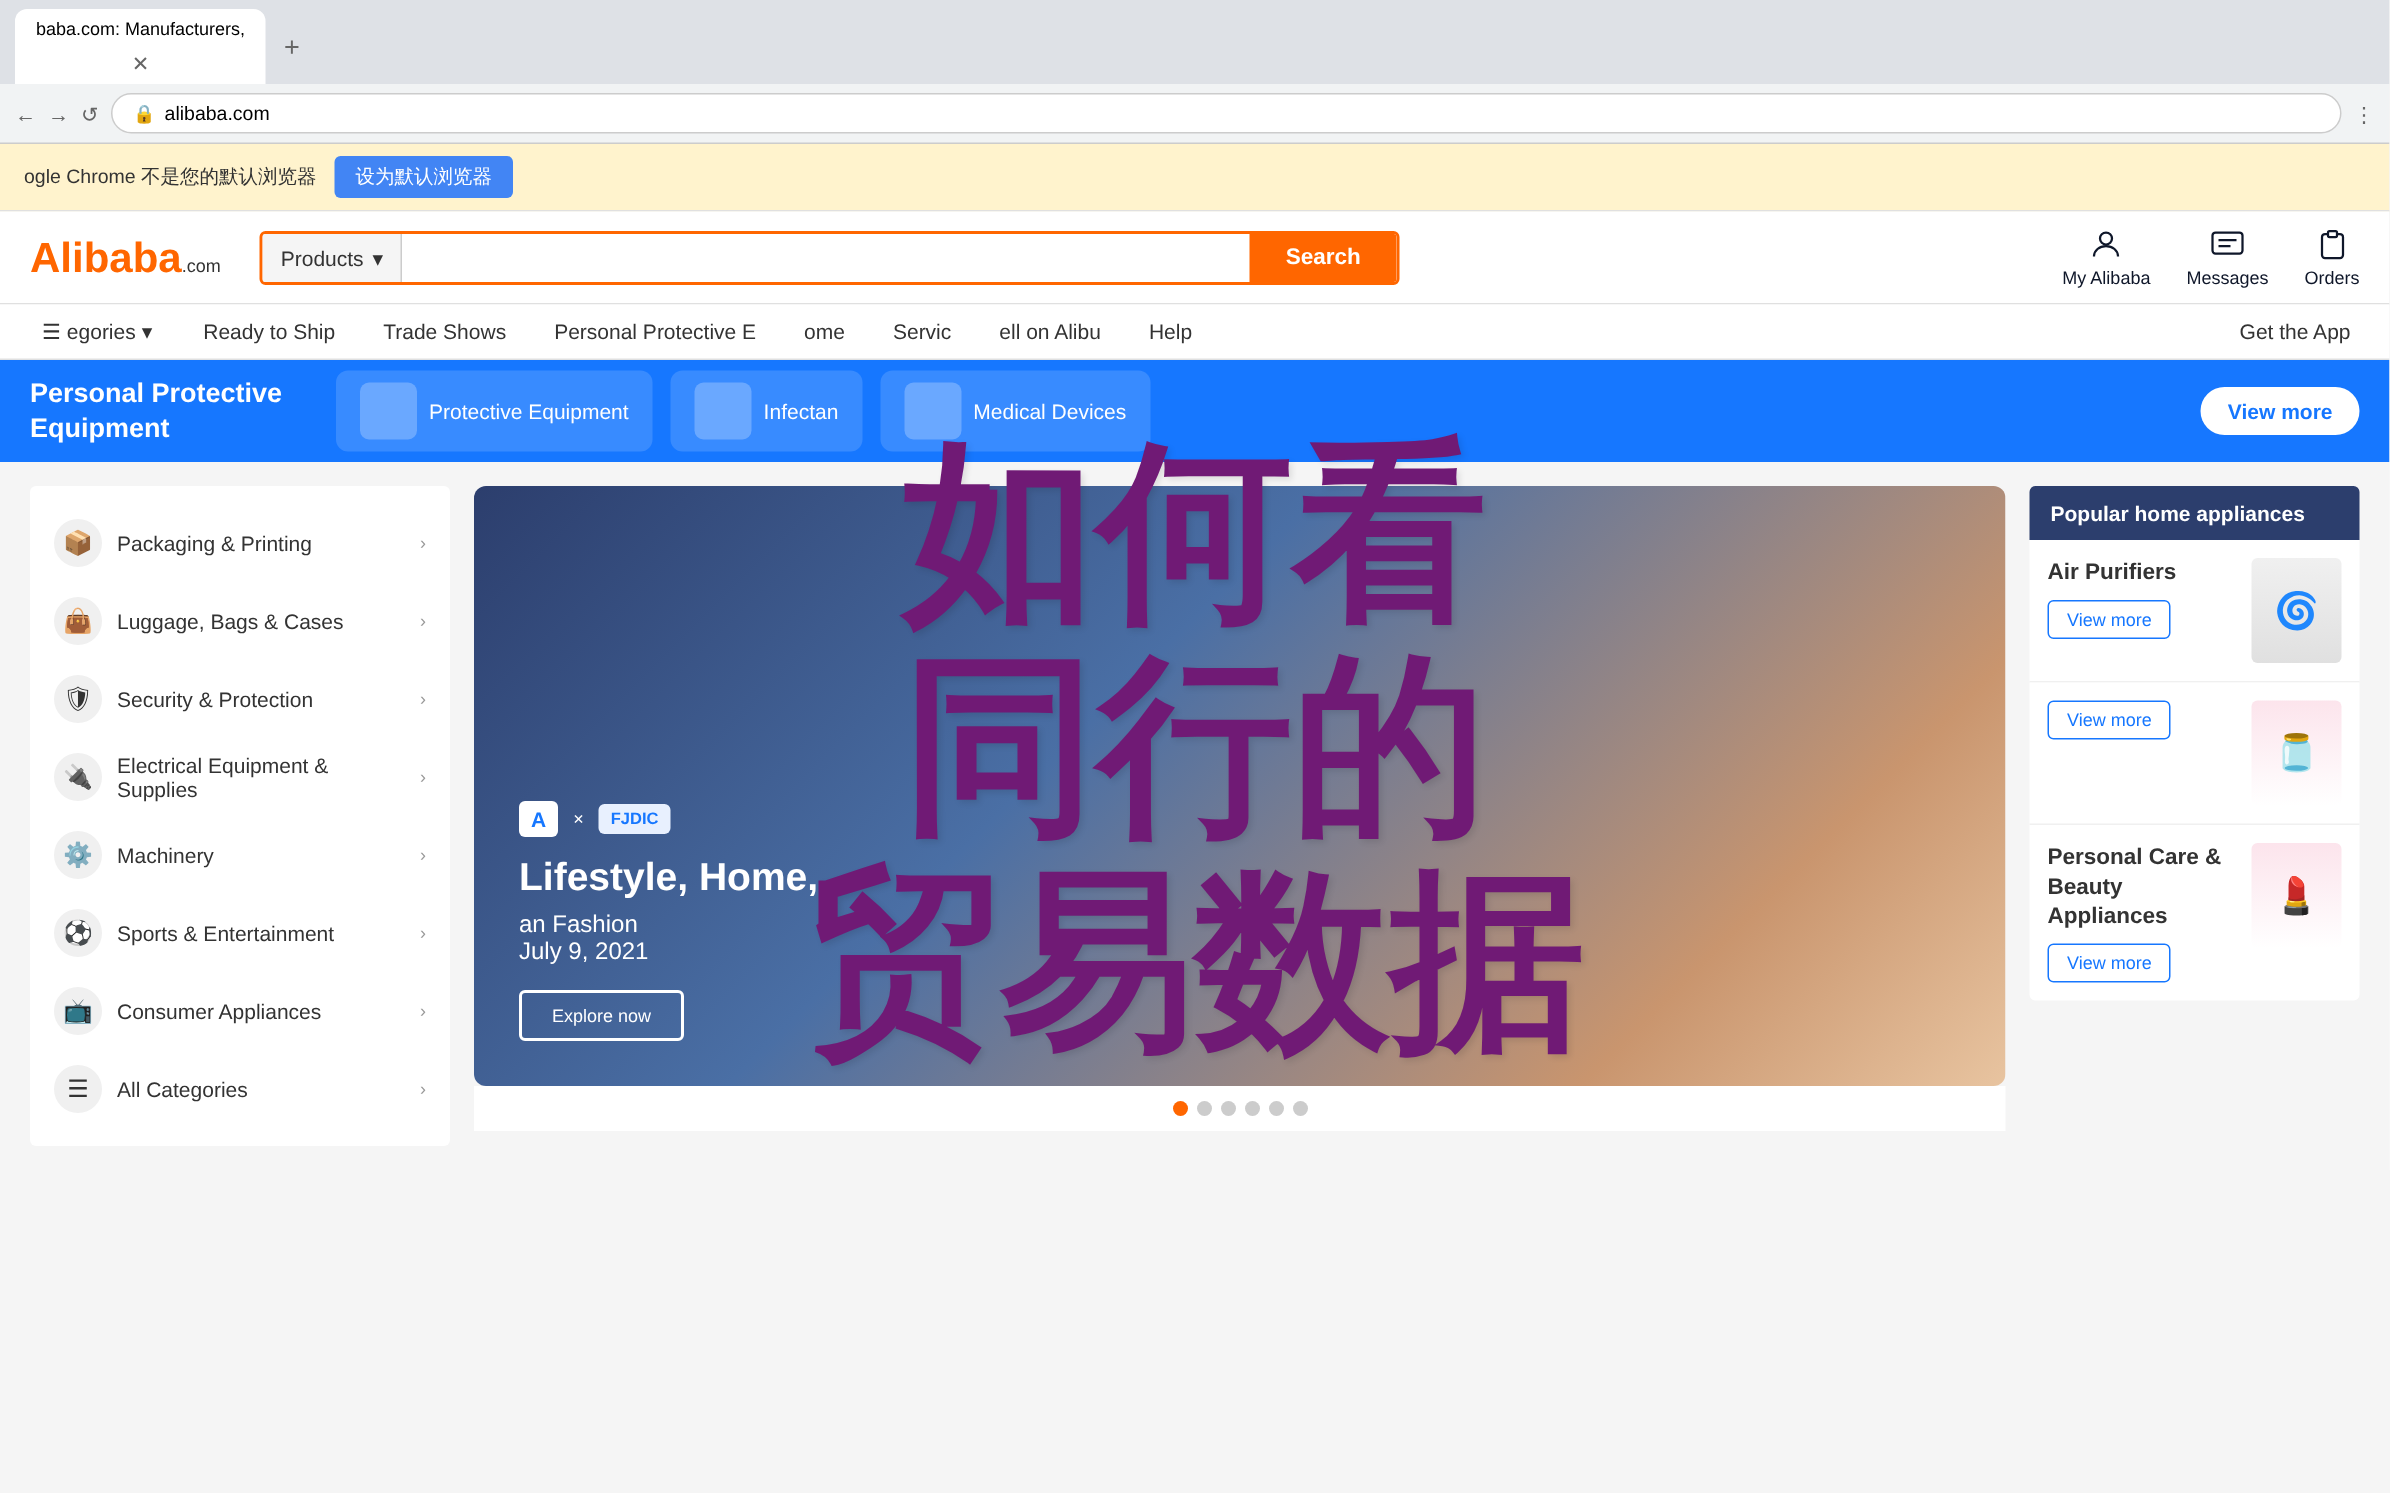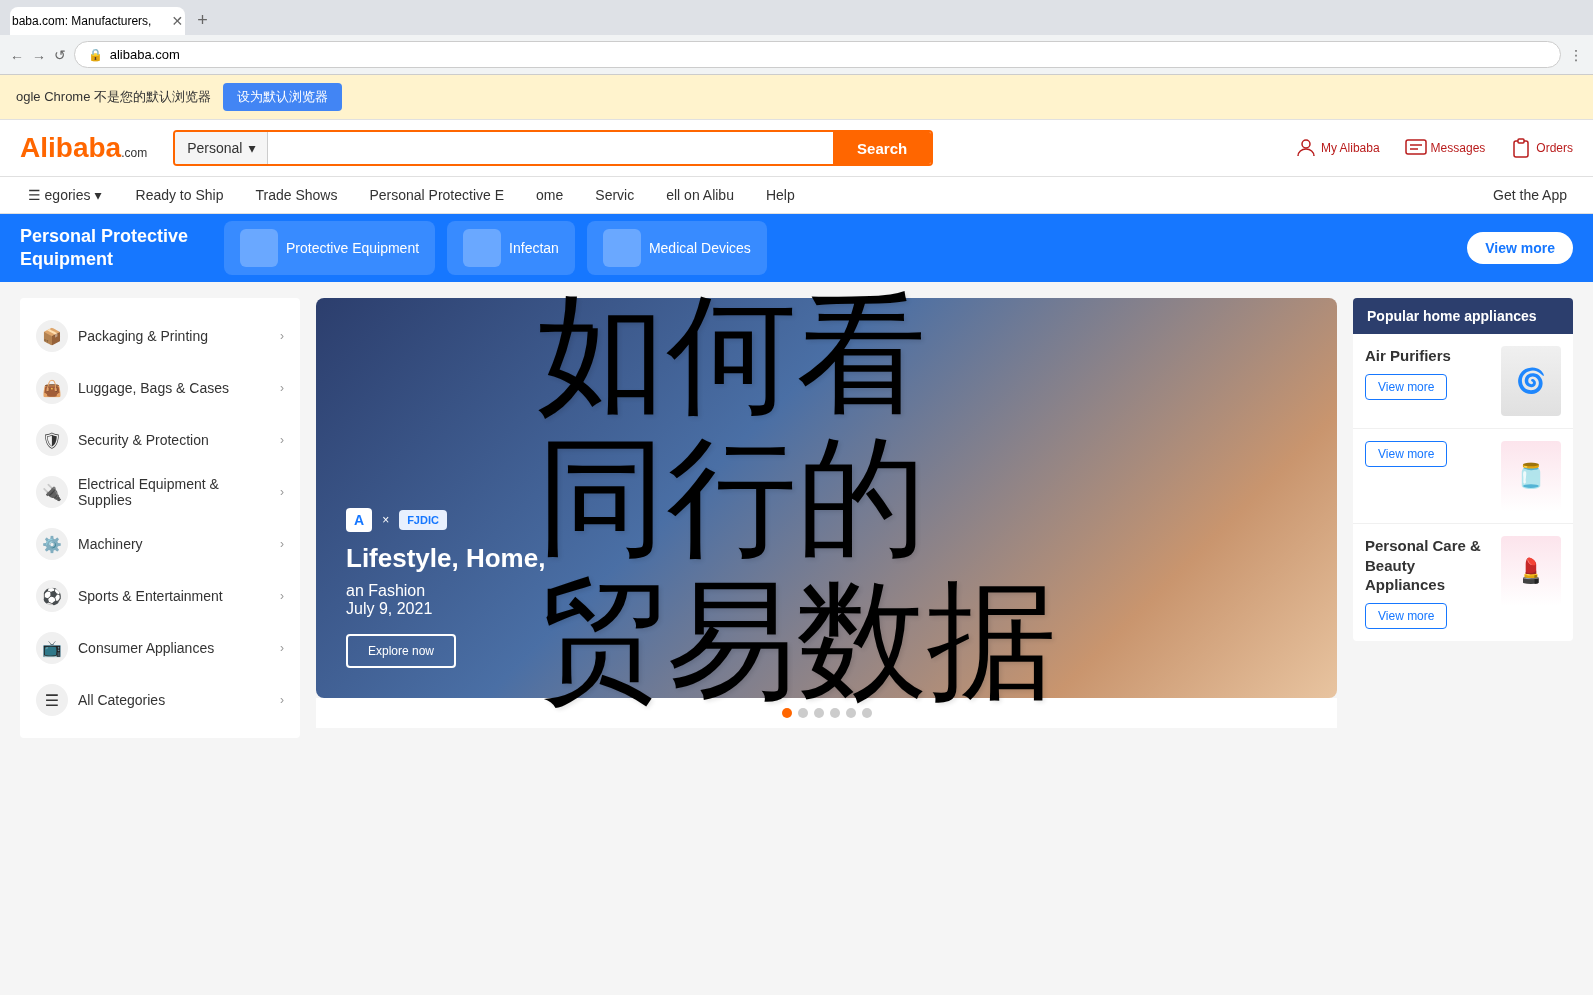--- a/index.html
+++ b/index.html
@@ -1,21 +1,21 @@
 <!DOCTYPE html>
 <html><head>
   <meta charset="utf-8">
   <style>
     * { margin: 0; padding: 0; box-sizing: border-box; }
     body { font-family: Arial, sans-serif; font-size: 14px; background: #f5f5f5; overflow-x: hidden; width: 1593px; }
 
     
     .browser-chrome { background: #dee1e6; padding: 6px 10px 0; }
     .tab-bar { display: flex; align-items: center; gap: 4px; margin-bottom: 0; }
-    .tab { background: #fff; padding: 6px 2px; border-radius: 8px 8px 0 0; font-size: 12px; display: flex; align-items: center; gap: 20px; max-width: 220px; }
+    .tab { background: #fff; padding: 6px 14px; border-radius: 8px 8px 0 0; font-size: 12px; display: flex; align-items: center; gap: 8px; max-width: 220px; flex-direction: column; }
     .tab-close { cursor: pointer; color: #666; font-size: 14px; }
     .tab-new { background: transparent; border: none; font-size: 18px; color: #666; cursor: pointer; padding: 4px 8px; }
     .address-bar-row { background: #f1f3f4; display: flex; align-items: center; padding: 6px 10px; gap: 8px; border-bottom: 1px solid #ccc; }
     .address-bar { flex: 1; background: #fff; border: 1px solid #ccc; border-radius: 20px; padding: 5px 14px; font-size: 13px; display: flex; align-items: center; gap: 6px; }
     .lock-icon { color: #555; font-size: 12px; }
     .notification-bar { background: #fff3cd; padding: 8px 16px; display: flex; align-items: center; gap: 12px; font-size: 13px; color: #333; border-bottom: 1px solid #e0e0e0; }
     .set-default-btn { background: #4285f4; color: #fff; border: none; padding: 5px 14px; border-radius: 4px; font-size: 13px; cursor: pointer; }
 
     
     .website { background: #fff; }
@@ -23,21 +23,21 @@
     
     .header { padding: 10px 20px; display: flex; align-items: center; gap: 16px; border-bottom: 1px solid #e0e0e0; }
     .logo { font-size: 28px; font-weight: bold; color: #ff6600; margin-right: 10px; }
     .logo span { color: #ff6600; }
     .logo .com { color: #333; font-size: 12px; font-weight: normal; }
     .search-bar { display: flex; flex: 1; max-width: 760px; border: 2px solid #ff6600; border-radius: 4px; overflow: hidden; }
     .search-dropdown { padding: 0 12px; background: #f5f5f5; border-right: 1px solid #ccc; display: flex; align-items: center; gap: 6px; cursor: pointer; font-size: 14px; color: #333; white-space: nowrap; }
     .search-input { flex: 1; border: none; outline: none; padding: 8px 12px; font-size: 14px; }
     .search-btn { background: #ff6600; color: #fff; border: none; padding: 0 24px; font-size: 15px; font-weight: bold; cursor: pointer; }
     .header-icons { display: flex; gap: 24px; margin-left: auto; }
-    .header-icon { display: flex; flex-direction: row; align-items: center; font-size: 12px; color: #b91c1c; cursor: pointer; gap: 3px; }
+    .header-icon { display: flex; flex-direction: column; align-items: center; font-size: 12px; color: #0f172a; cursor: pointer; gap: 3px; }
     .header-icon svg { width: 24px; height: 24px; }
 
     
     .nav-bar { background: #fff; padding: 0 20px; display: flex; align-items: center; gap: 20px; border-bottom: 1px solid #e0e0e0; font-size: 14px; }
     .nav-item { padding: 10px 6px; cursor: pointer; color: #333; white-space: nowrap; }
     .nav-categories { display: flex; align-items: center; gap: 4px; padding: 10px 8px; }
     .get-app { margin-left: auto; color: #333; cursor: pointer; }
 
     
     .blue-banner { background: #1677ff; padding: 7px 20px; display: flex; align-items: center; gap: 24px; }
@@ -75,21 +75,21 @@
     .product-card { background: #fff; padding: 12px; border-bottom: 1px solid #f0f0f0; }
     .product-card:last-child { border-bottom: none; border-radius: 0 0 4px 4px; }
     .product-name { font-size: 15px; font-weight: bold; color: #333; margin-bottom: 8px; line-height: 1.3; }
     .product-view-btn { background: #fff; border: 1px solid #1677ff; color: #1677ff; padding: 5px 12px; border-radius: 4px; font-size: 12px; cursor: pointer; }
     .product-img-placeholder { width: 60px; height: 70px; background: linear-gradient(180deg, #e8e8e8 0%, #f5f5f5 100%); border-radius: 4px; float: right; margin-left: 8px; display: flex; align-items: center; justify-content: center; font-size: 24px; }
     .product-img-placeholder2 { width: 60px; height: 70px; background: linear-gradient(180deg, #fce4ec 0%, #fff 100%); border-radius: 4px; float: right; margin-left: 8px; display: flex; align-items: center; justify-content: center; font-size: 24px; }
     .clearfix::after { content: ''; display: table; clear: both; }
 
     
     .overlay-container { position: fixed; top: 0; left: 0; width: 1593px; height: 995px; pointer-events: none; z-index: 1000; display: flex; align-items: center; justify-content: center; }
-    .overlay-text { color: #000000; font-size: 130px; font-weight: 400; line-height: 1.1; text-shadow: 2px 2px 4px rgba(0,0,0,0.1); }
+    .overlay-text { color: #701a75; font-size: 130px; font-weight: 700; text-align: center; line-height: 1.1; text-shadow: 2px 2px 4px rgba(0,0,0,0.1); }
 
     .banner-icon { width: 38px; height: 38px; background: rgba(255,255,255,0.25); border-radius: 6px; display: inline-block; }
   </style>
 </head>
 <body>
 
 <div class="browser-chrome">
   <div class="tab-bar">
     <div class="tab">
       <span>baba.com: Manufacturers,</span>
@@ -116,21 +116,21 @@
 </div>
 
 <div class="website">
 
   <div class="header">
     <div class="logo">
       <span>Alibaba</span><span class="com">.com</span>
     </div>
     <div class="search-bar">
       <div class="search-dropdown">
-        <span>Personal</span>
+        <span>Products</span>
         <span>▾</span>
       </div>
       <input class="search-input" type="text" style="">
       <button class="search-btn">Search</button>
     </div>
     <div class="header-icons">
       <div class="header-icon">
         <svg viewBox="0 0 24 24" fill="none" stroke="currentColor" stroke-width="1.5">
             <circle cx="12" cy="8" r="4"></circle>
             <path d="M4 20c0-4 3.6-7 8-7s8 3 8 7"></path>

